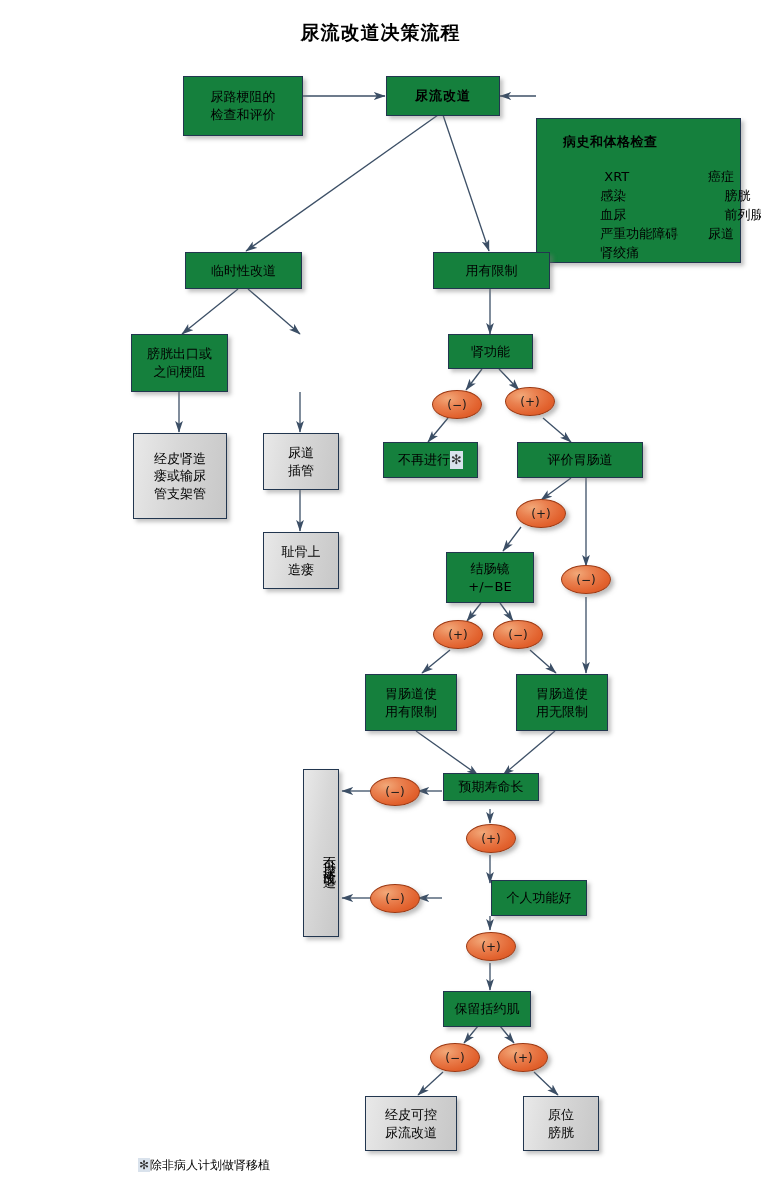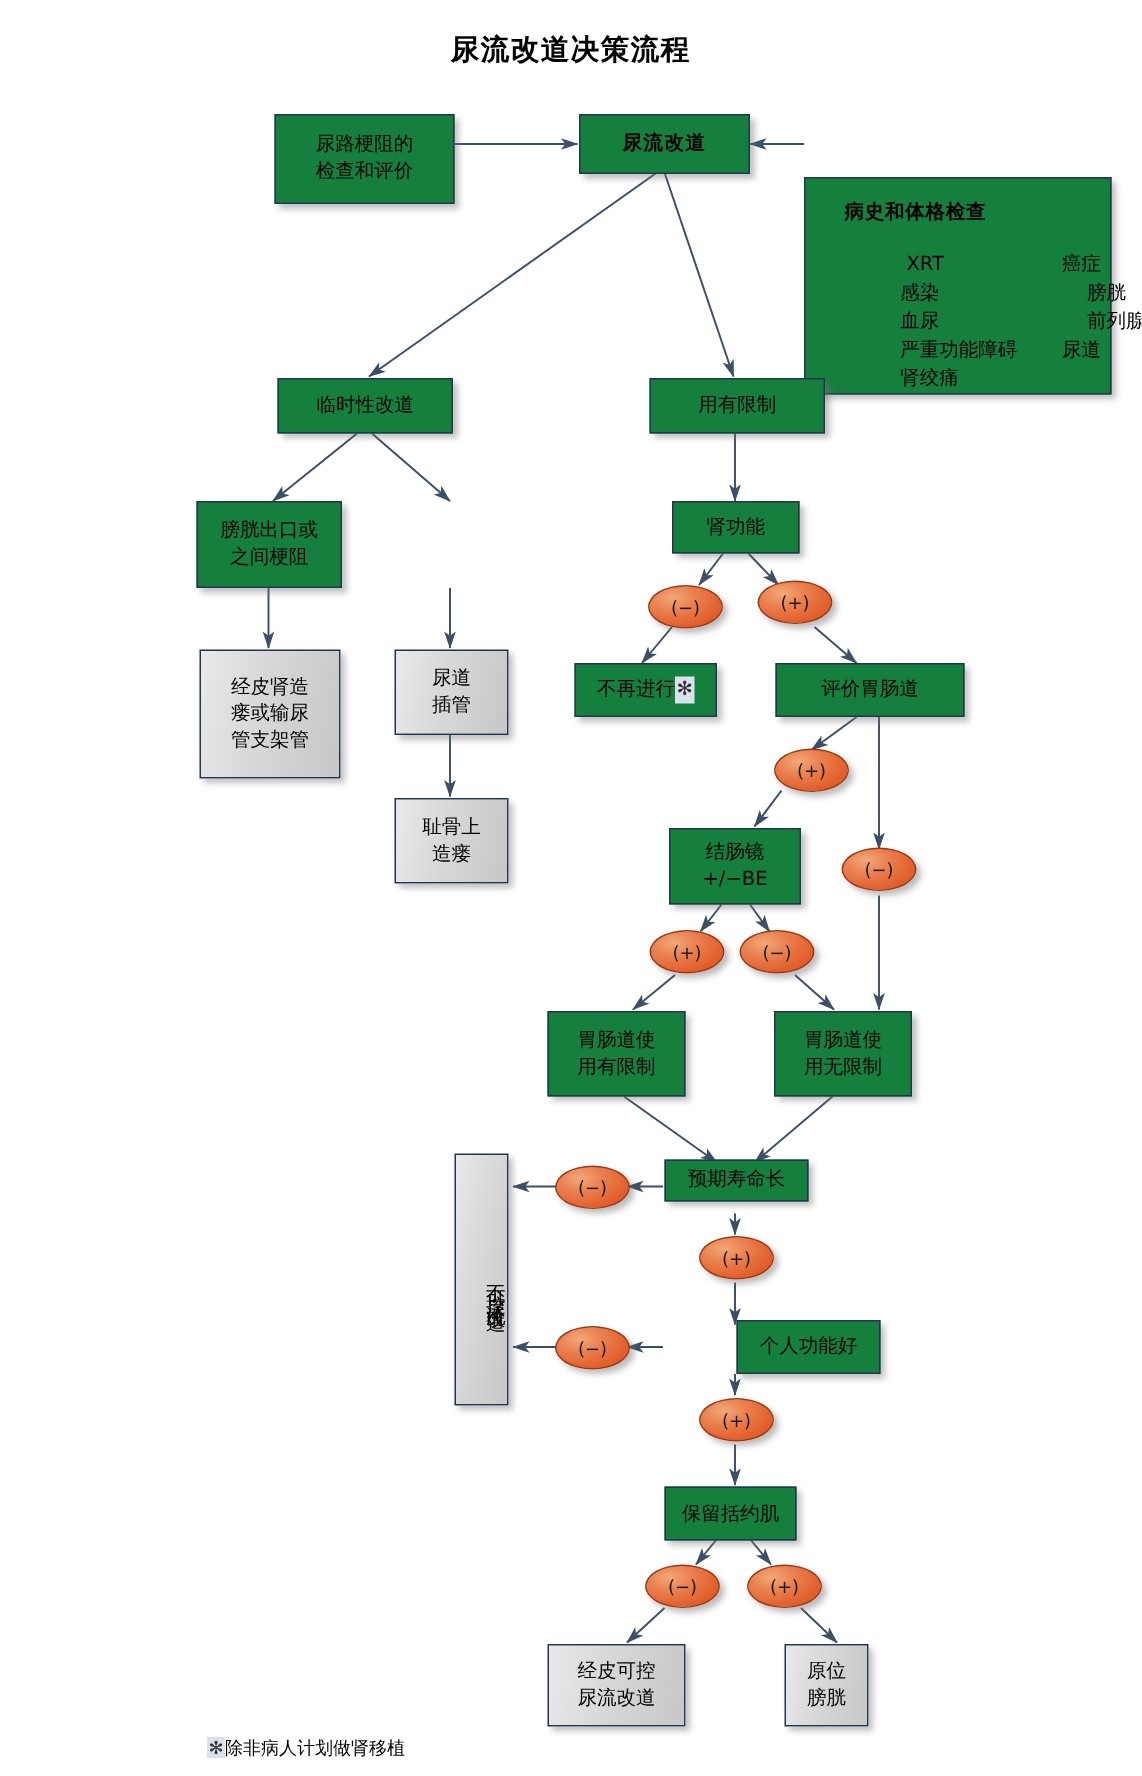--- a/index.html
+++ b/index.html
@@ -367,21 +367,21 @@
 
   <div class="ellipse" style="left:498px; top:1043px; width:50px; height:29px;">
     <span>(+)</span>
   </div>
 
   <div class="node gray" style="left:365px; top:1096px; width:92px; height:55px;">
     <span class="txt">经皮可控
 尿流改道</span>
   </div>
 
-  <div class="node gray" style="left:523px; top:1096px; width:56px; height:55px;">
+  <div class="node gray" style="left:523px; top:1096px; width:76px; height:55px;">
     <span class="txt">原位
 膀胱</span>
   </div>
 
   <div class="footnote" style="left:138px; top:1157px;">
     <span class="star">✻</span><span>除非病人计划做肾移植</span>
   </div>
 
 
 </div>

